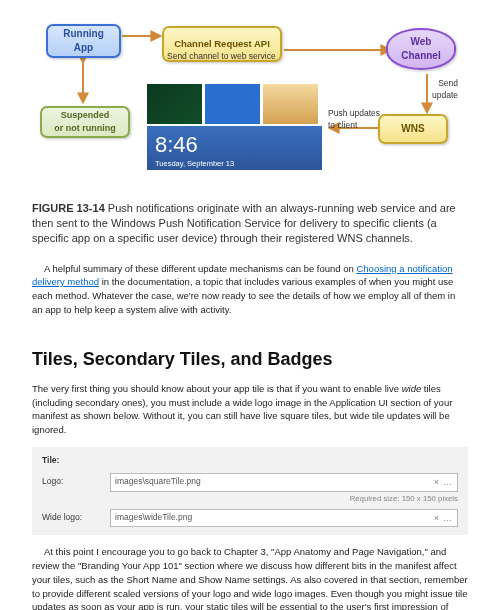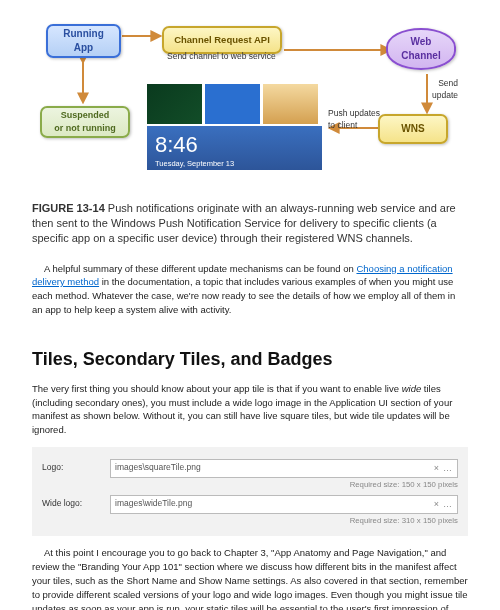--- a/index.html
+++ b/index.html
@@ -31,21 +31,21 @@
     font-family: "Comic Sans MS", cursive, sans-serif;
     font-weight: bold;
   }
   .running-app {
     left: 14px; top: 6px; width: 75px; height: 34px;
     background: linear-gradient(#d6e6ff,#b5d0f5);
     border: 2px solid #3a6fd8;
     color: #2a4fa0;
   }
   .channel-api {
-    left: 130px; top: 8px; width: 120px; height: 28px;
+    left: 130px; top: 8px; width: 120px; height: 36px;
     background: linear-gradient(#fdf6c4,#f5e38a);
     border: 2px solid #c7a62c;
     color: #6a5300;
     font-size: 9.5px;
   }
   .web-service {
     right: 12px; top: 10px; width: 70px; height: 42px;
     background: linear-gradient(#e6d6f9,#d2b5f0);
     border: 2px solid #8a4fd0;
     color: #5a2fa0;
@@ -221,33 +221,33 @@
   <span>A helpful summary of these different update mechanisms can be found on </span><a href="#" class="link">Choosing a notification delivery method</a><span> in the documentation, a topic that includes various examples of when you might use each method. Whatever the case, we're now ready to see the details of how we employ all of them in an app to help keep a system alive with activity.</span>
 </p>
 
 <h2 class="section">Tiles, Secondary Tiles, and Badges</h2>
 
 <p class="para" style="text-indent:0;">
   <span>The very first thing you should know about your app tile is that if you want to enable live </span><i>wide</i><span> tiles (including secondary ones), you must include a wide logo image in the Application UI section of your manifest as shown below. Without it, you can still have live square tiles, but wide tile updates will be ignored.</span>
 </p>
 
 <div class="manifest-box">
+  <div class="header-row">Tile:</div>
 
   <div class="row">
     <div class="label">Logo:</div>
     <div class="field">
       <span>images\squareTile.png</span>
       <span><span class="x">×</span><span class="dots">…</span></span>
     </div>
   </div>
   <div class="hint">Required size: 150 x 150 pixels</div>
 
   <div class="row">
     <div class="label">Wide logo:</div>
     <div class="field">
       <span>images\wideTile.png</span>
       <span><span class="x">×</span><span class="dots">…</span></span>
     </div>
   </div>
-  <div class="hint">Required size: 310 x 150 pixels</div>
 </div>
 
 <p class="para">At this point I encourage you to go back to Chapter 3, "App Anatomy and Page Navigation," and review the "Branding Your App 101" section where we discuss how different bits in the manifest affect your tiles, such as the Short Name and Show Name settings. As also covered in that section, remember to provide different scaled versions of your logo and wide logo images. Even though you might issue tile updates as soon as your app is run, your static tiles will be essential to the user's first impression of your app after it's acquired from the Windows Store. The static tiles are also what the user will see if he or she turns your live tiles off or if all your updates expire. So, even if you plan for live tiles, be sure to still invest in great static tile designs as well.</p>
 
 </body></html>

